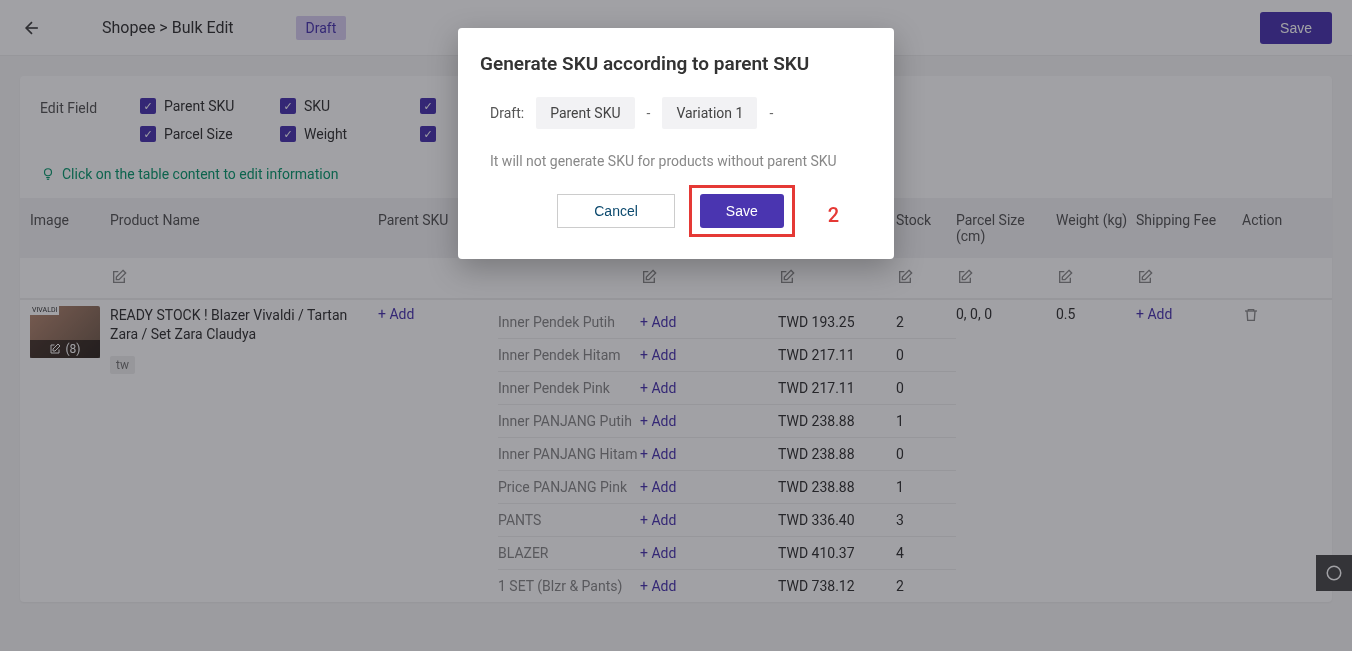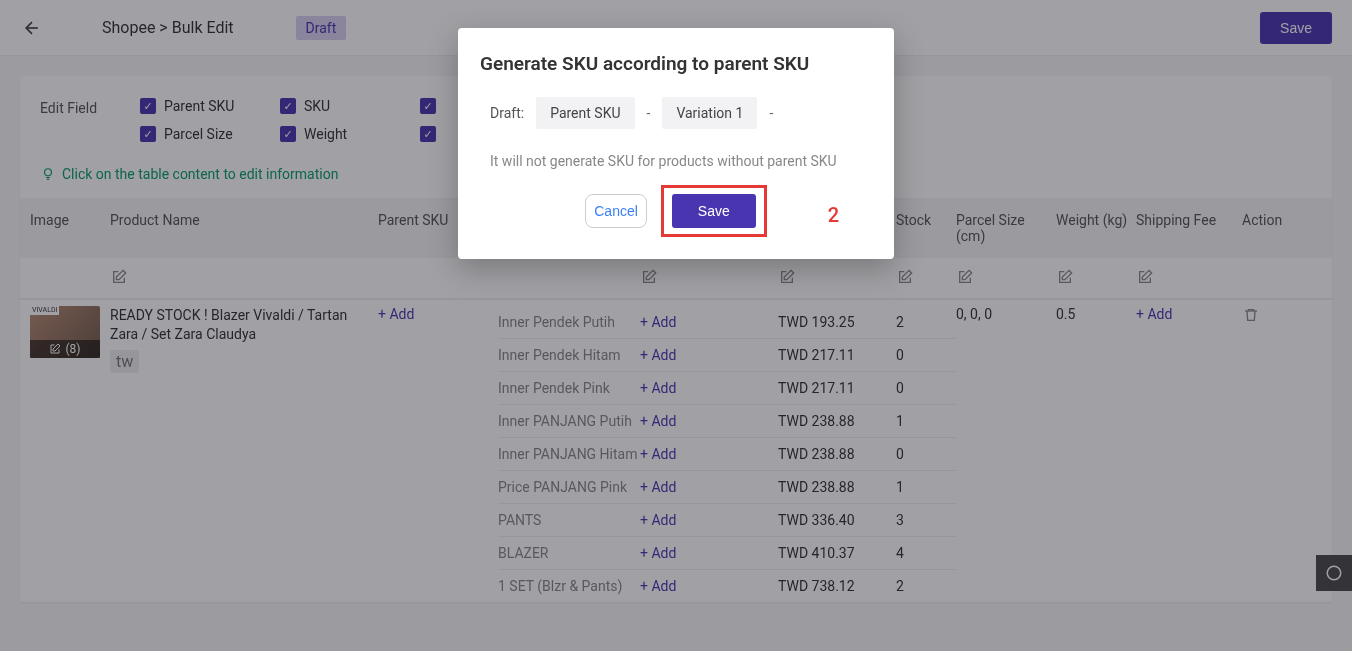--- a/index.html
+++ b/index.html
@@ -46,40 +46,40 @@
   .edit-icon-row { display:flex; padding:10px 10px; border-bottom:1px solid #eee; align-items:center; }
   .edit-icon { color:#8a8a8a; width:18px; height:18px; display:inline-flex; align-items:center; justify-content:center; cursor:pointer; }
 
   .data-row { display:flex; padding:6px 10px 0 10px; border-top:1px solid #eee; }
   .thumb-wrap { width:70px; position:relative; }
   .thumb { width:70px; height:52px; background:linear-gradient(135deg,#b98b73,#6e5a4a); border-radius:2px; position:relative; }
   .thumb-badge { position:absolute; bottom:0; left:0; right:0; background:rgba(0,0,0,0.55); color:#fff; font-size:12px; display:flex; align-items:center; justify-content:center; gap:4px; padding:2px 0; }
   .thumb-brand { position:absolute; top:0; left:0; font-size:7px; background:#fff; color:#333; padding:1px 2px; line-height:1; }
 
   .prod-name { color:#333; line-height:1.35; }
-  .tw-tag { display:inline-block; background:#efefef; color:#777; padding:2px 6px; font-size:16px; border-radius:2px; margin-top:6px; }
+  .tw-tag { display:inline-block; background:#efefef; color:#777; padding:2px 6px; font-size:12px; border-radius:2px; margin-top:12px; }
 
   .add-link { color:#4a35b0; cursor:pointer; }
   .txt-muted { color:#888; }
   .var-subrow { display:flex; width:100%; padding:8px 0; border-bottom:1px solid #eee; }
   .var-subrow:last-child { border-bottom:none; }
 
   .trash { color:#8a8a8a; cursor:pointer; width:18px; height:18px; display:inline-flex; align-items:center; justify-content:center; }
 
   
   .overlay { position:absolute; inset:0; background:rgba(20,20,30,0.40); display:flex; justify-content:center; align-items:flex-start; }
   .modal { margin-top:28px; width:436px; background:#fff; border-radius:4px; box-shadow:0 10px 30px rgba(0,0,0,0.25); padding:24px 22px 22px 22px; position:relative; }
   .modal-title { font-size:19px; font-weight:600; color:#333; margin-bottom:22px; }
   .fmt-row { display:flex; align-items:center; gap:12px; margin-bottom:24px; padding-left:10px; }
   .fmt-label { color:#555; }
   .fmt-chip { background:#f2f2f4; color:#444; padding:8px 14px; border-radius:2px; font-size:14px; }
   .fmt-sep { color:#666; }
   .modal-note { color:#888; font-size:14px; margin-bottom:16px; padding-left:10px; }
   .modal-actions { display:flex; justify-content:center; gap:14px; align-items:center; }
-  .btn-cancel { background:#fff; border:1px solid #ccc; color:#3b82f6; padding:8px 8px; border-radius:8px; cursor:pointer; font-size:14px; }
+  .btn-cancel { background:#fff; border:1px solid #ccc; color:#0c4a6e; padding:8px 36px; border-radius:0; cursor:pointer; font-size:14px; }
   .btn-save { background:#4a35b0; color:#fff; border:none; padding:9px 26px; border-radius:3px; cursor:pointer; font-size:14px; }
   .red-box { border:3px solid #e53935; padding:6px 8px; display:inline-flex; }
   .anno { color:#e53935; font-size:20px; position:absolute; right:55px; bottom:32px; font-weight:500; }
 
   
   .float-chat { position:absolute; right:0; bottom:60px; width:36px; height:36px; background:#4a4a4a; color:#fff; display:flex; align-items:center; justify-content:center; cursor:pointer; }
 
   svg { display:block; }
 </style>
 </head>

